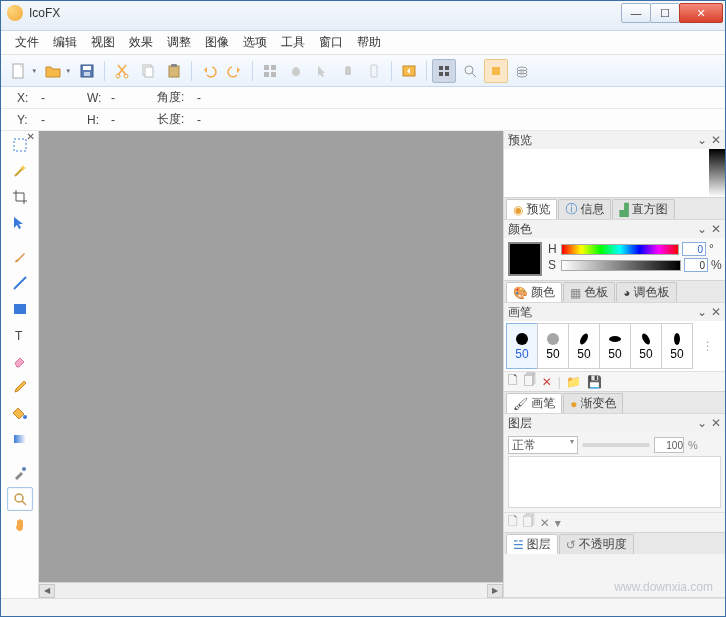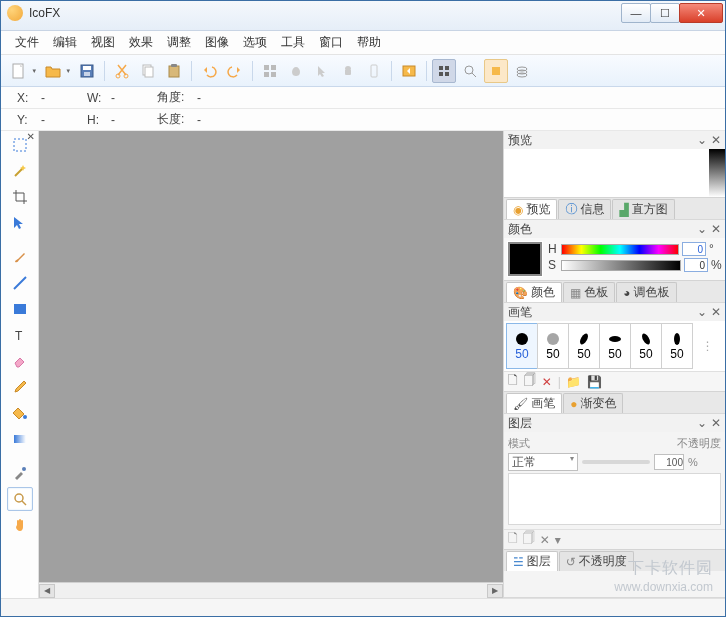--- a/index.html
+++ b/index.html
@@ -475,24 +475,20 @@
       <div class="panel" style="flex:1">
         <div class="phdr">
             <span>图层</span>
             <span class="ctrls">
               <span>⌄</span>
               <span>✕</span>
             </span>
           </div>
         <div class="layer-body">
           <div class="layer-row">
-            <span class="lbl">模式</span>
-            <span class="lbl" style="margin-left:auto">不透明度</span>
-          </div>
-          <div class="layer-row">
             <div class="combo">
                 <span>正常</span>
               </div>
             <div class="slider-track"></div>
             <input class="opinput" value="100" style="">
             <span class="lbl">%</span>
           </div>
           <div class="layer-canvas"></div>
         </div>
         <div class="layer-foot">
@@ -511,16 +507,15 @@
               <span>不透明度</span>
             </div>
         </div>
       </div>
     </div>
   </div>
 
   <div class="statusbar"></div>
 
   <div class="wm">
-    <div class="big">下卡软件园</div>
     <div>www.downxia.com</div>
   </div>
 </div>
 
 </body></html>

